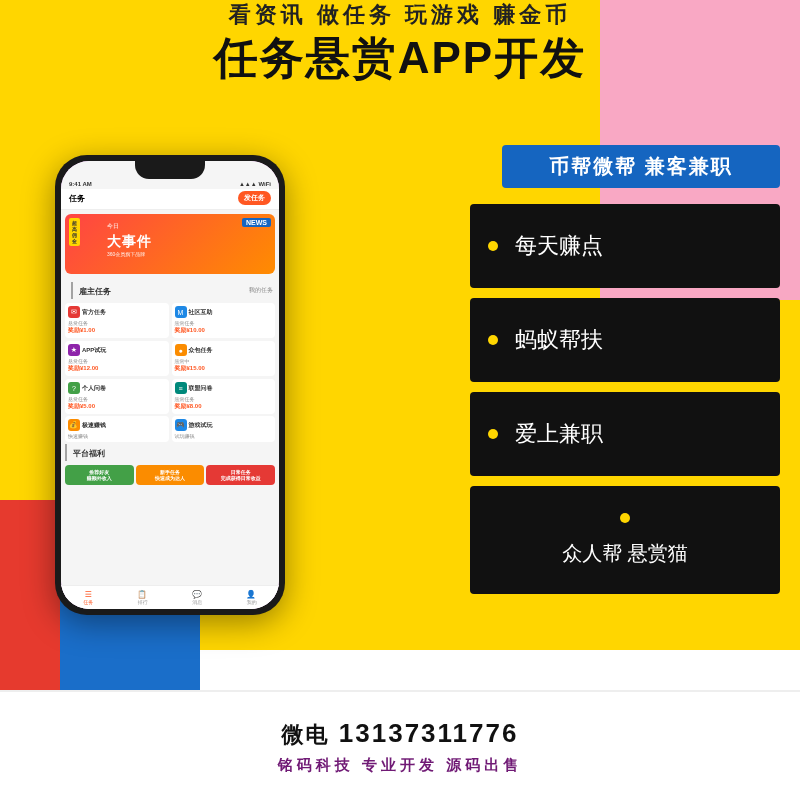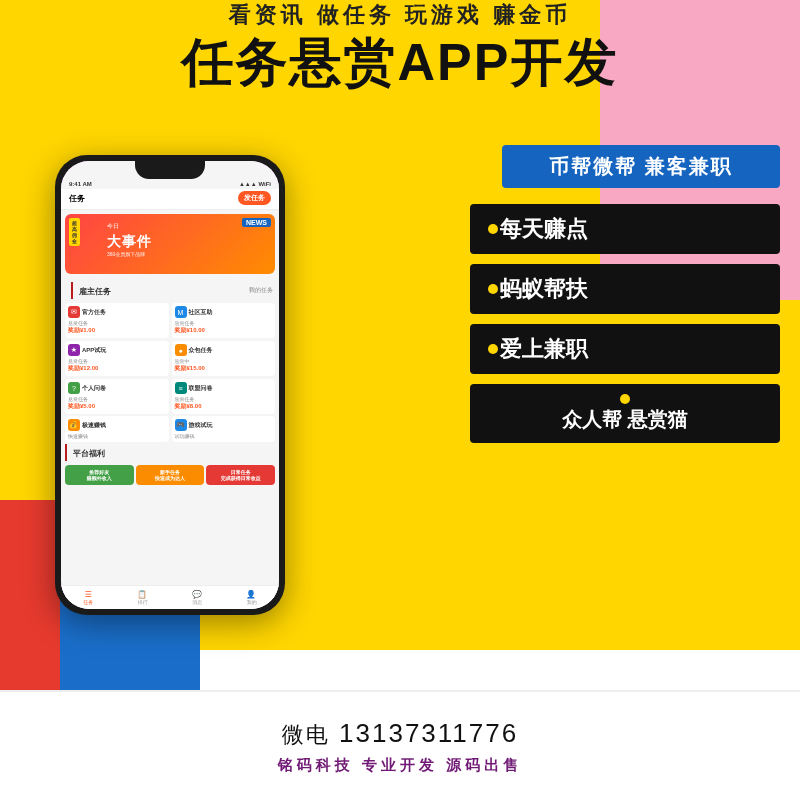--- a/index.html
+++ b/index.html
@@ -61,21 +61,21 @@
       z-index: 10;
       text-align: center;
     }
     .top-tagline {
       font-size: 22px;
       font-weight: bold;
       color: #222;
       letter-spacing: 4px;
     }
     .main-title {
-      font-size: 52px;
+      font-size: 44px;
       font-weight: 900;
       color: #111;
       letter-spacing: 2px;
       line-height: 1.1;
       margin-top: 4px;
     }
 
     
     .right-panel {
       position: absolute;
@@ -93,27 +93,27 @@
       border-radius: 4px;
       margin-bottom: 16px;
       text-align: center;
       letter-spacing: 2px;
       margin-left: 32px;
     }
     .feature-item {
       background: #111;
       color: #fff;
       font-size: 22px;
-      font-weight: bold;
-      padding: 10px 18px;
+      font-weight: normal;
+      padding: 27px 18px;
       margin-bottom: 10px;
       border-radius: 4px;
       display: flex;
       align-items: center;
-      gap: 2px;
+      gap: 17px;
     }
     .feature-item .dot {
       width: 10px;
       height: 10px;
       border-radius: 50%;
       background: #FFD600;
       display: inline-block;
       flex-shrink: 0;
     }
     .feature-item.wide {
@@ -241,21 +241,21 @@
       line-height: 1.2;
       text-align: center;
     }
 
     
     .task-section-title {
       font-size: 8px;
       font-weight: bold;
       color: #333;
       padding: 4px 6px 2px;
-      border-left: 2px solid #b91c1c;
+      border-left: 2px solid #a3a3a3;
       margin: 2px 4px;
     }
     .task-grid {
       display: grid;
       grid-template-columns: 1fr 1fr;
       gap: 3px;
       padding: 0 4px;
       margin-bottom: 2px;
     }
     .task-card {
@@ -339,21 +339,21 @@
       background: #fff;
       z-index: 10;
       display: flex;
       flex-direction: column;
       align-items: center;
       justify-content: center;
       border-top: 2px solid #eee;
     }
     .footer-phone {
       font-size: 26px;
-      font-weight: 400;
+      font-weight: 700;
       color: #111;
       letter-spacing: 2px;
       margin-bottom: 6px;
     }
     .footer-phone span.label {
       font-size: 22px;
       color: #111;
     }
     .footer-desc {
       font-size: 15px;

